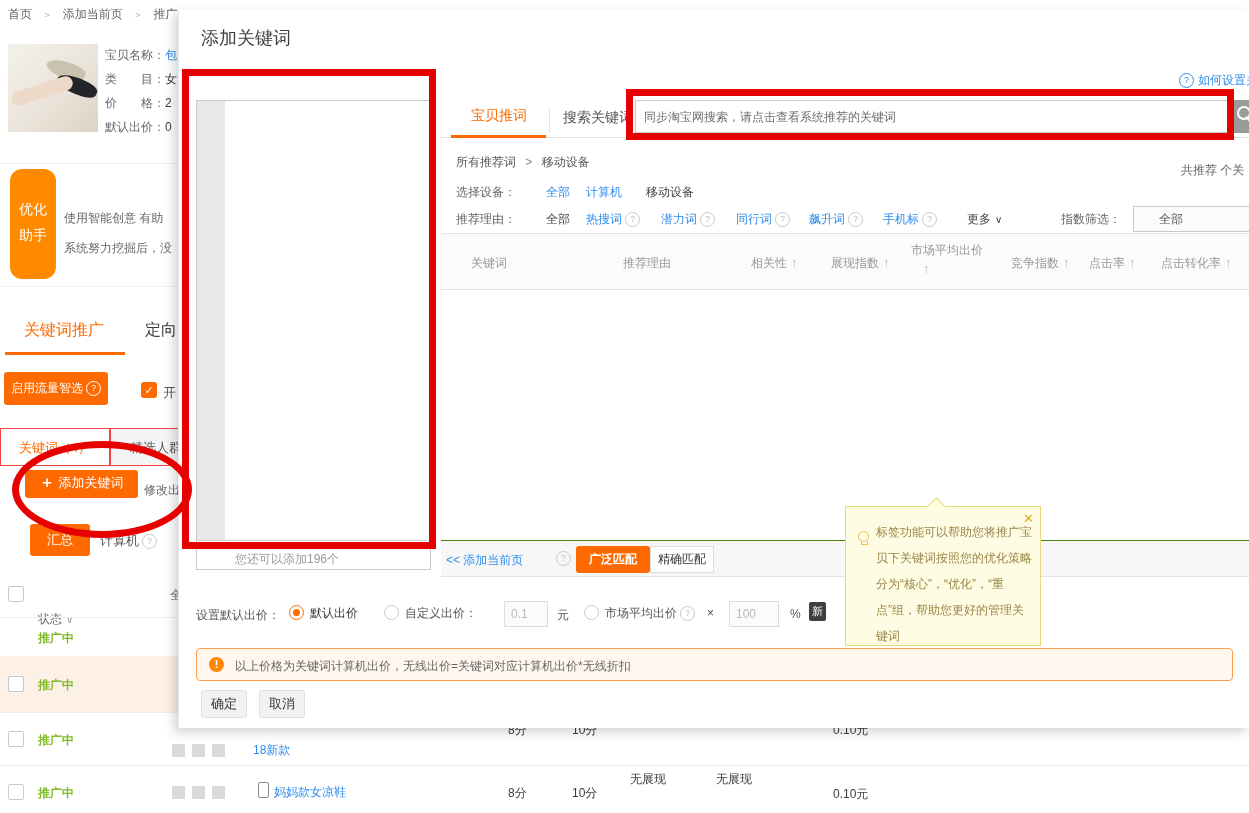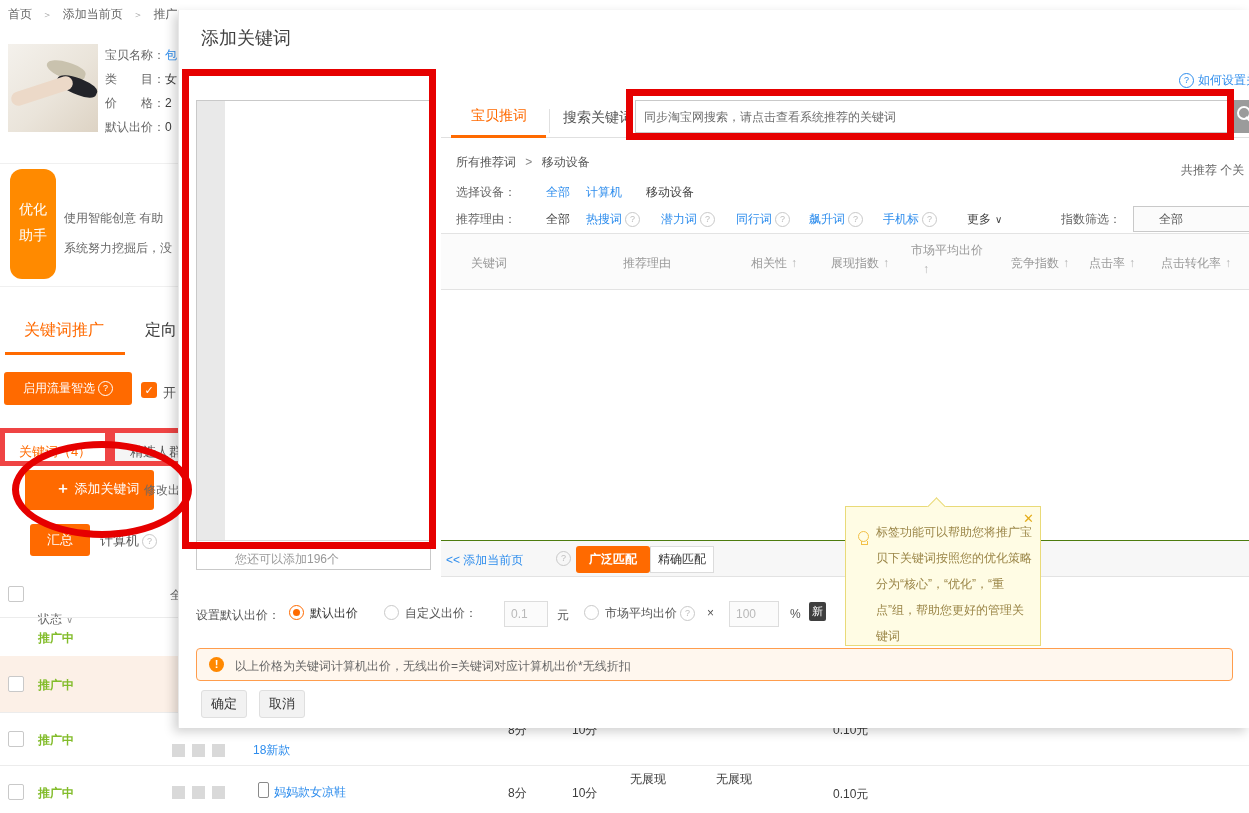--- a/index.html
+++ b/index.html
@@ -43,21 +43,21 @@
   .search-input{position:absolute;box-sizing:border-box;border:1px solid #c9c9c9;height:33px;padding:0 8px;font-size:12px;color:#666;
      font-family:inherit;outline:none;}
   .search-input::placeholder{color:#6e6e6e;opacity:1;}
   .num-input{position:absolute;box-sizing:border-box;border:1px solid #ddd;background:#fbfbfb;color:#b9b9b9;height:26px;
      font-size:12px;padding:0 6px;font-family:inherit;outline:none;}
   .mag{display:inline-block;position:relative;width:10px;height:10px;border:2px solid #fff;border-radius:50%;}
   .mag::after{content:"";position:absolute;left:8px;top:8px;width:2px;height:6px;background:#fff;transform:rotate(-45deg);}
   .badge-new{position:absolute;background:#3f3f3f;color:#fff;font-size:11px;padding:2px 3px;border-radius:2px;}
   .red-rect{position:absolute;border:7px solid #e60000;z-index:50;box-sizing:border-box;}
   .red-ellipse{position:absolute;border:7px solid #e60000;border-radius:50%;z-index:50;box-sizing:border-box;}
-  .tab-box{position:absolute;box-sizing:border-box;border:5px solid #ef4444;text-align:center;font-size:13px;}
+  .tab-box{position:absolute;box-sizing:border-box;border:1px solid #ef4444;text-align:center;font-size:13px;}
   .phone{display:inline-block;width:9px;height:14px;border:1px solid #8a8a8a;border-radius:2px;vertical-align:-2px;margin-right:5px;}
   .bulb{position:absolute;width:9px;height:9px;border:1px solid #f2c047;border-radius:50%;}
   .bulb::after{content:"";position:absolute;left:2px;top:9px;width:5px;height:3px;border:1px solid #f2c047;border-top:none;}
   .warn-ic{position:absolute;width:15px;height:15px;border-radius:50%;background:#ff8800;color:#fff;font-weight:700;
      font-size:11px;line-height:15px;text-align:center;}
   .warn-ic::before{content:"!";}
   .caret{position:absolute;width:12px;height:12px;background:#fffce4;border-left:1px solid #e9da78;border-top:1px solid #e9da78;
      transform:rotate(45deg);}
   .close-x{position:absolute;color:#e4ac1a;font-weight:700;font-size:13px;cursor:pointer;}
   .close-x::before{content:"✕";}
@@ -105,34 +105,34 @@
       <div style="margin-top:8px;">助手</div>
     </div>
     <div class="c gray" style="left:64px;top:46px;">使用智能创意 有助</div>
     <div class="c gray" style="left:64px;top:76px;">系统努力挖掘后，没</div>
   </div>
 
   <div class="c orange f16" style="left:24px;top:320px;">关键词推广</div>
   <div class="c dark f16" style="left:145px;top:320px;">定向</div>
   <div class="c" style="left:5px;top:352px;width:120px;height:3px;background:#ff6a00;"></div>
 
-  <div class="c btn-orange" style="left:4px;top:372px;width:128px;height:33px;line-height:33px;">
+  <div class="c btn-orange" style="left:4px;top:372px;width:104px;height:33px;line-height:33px;">
     <span>启用流量智选</span><span class="qm qm-w"></span>
   </div>
   <span class="cb-on" style="left:141px;top:382px;"></span>
   <div class="c f13" style="left:163px;top:384px;">开</div>
 
   <div class="tab-box" style="left:0;top:428px;width:110px;height:38px;line-height:38px;background:#fff;color:#ff6a00;">
     <span>关键词（4）</span>
   </div>
   <div class="tab-box" style="left:110px;top:428px;width:92px;height:38px;line-height:38px;background:#f5f5f5;color:#555;">
     <span>精选人群</span>
   </div>
 
-  <div class="c btn-orange f13" style="left:25px;top:470px;width:113px;height:40px;line-height:36px;padding-left:16px;">
+  <div class="c btn-orange f13" style="left:25px;top:470px;width:113px;height:28px;line-height:24px;">
     <span style="font-size:15px;font-weight:700;margin-right:4px;">＋</span><span>添加关键词</span>
   </div>
   <div class="c gray" style="left:144px;top:482px;">修改出</div>
 
   <div class="c btn-orange f13" style="left:30px;top:524px;width:60px;height:32px;line-height:32px;">
     <span>汇总</span>
   </div>
   <div class="c f13" style="left:100px;top:532px;color:#555;">
     <span>计算机</span><span class="qm"></span>
   </div>

